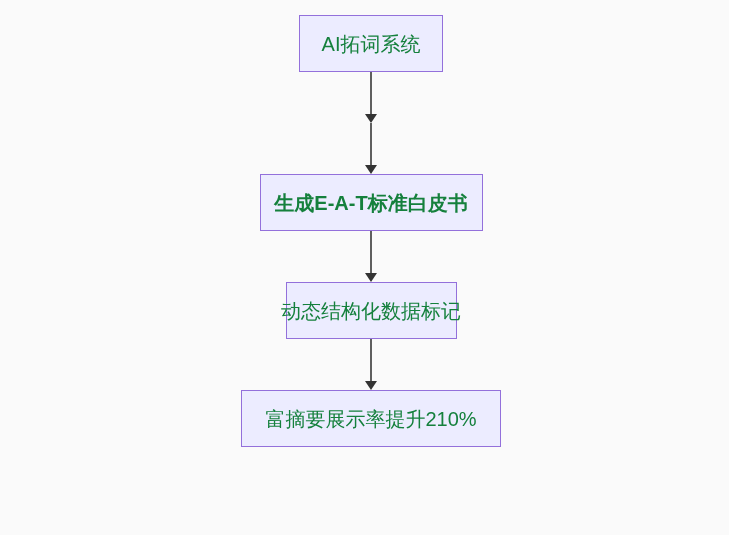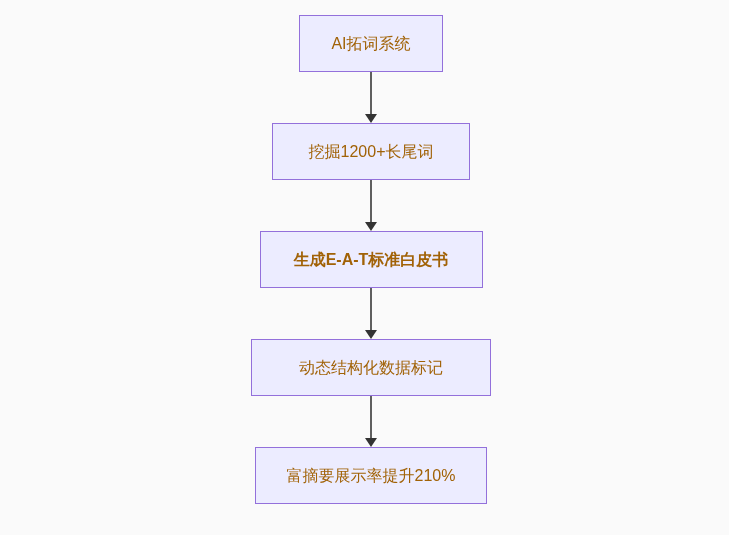--- a/index.html
+++ b/index.html
@@ -24,31 +24,31 @@
     align-items: center;
   }
   .node {
     box-sizing: border-box;
     height: 57px;
     background: #ECECFF;
     border: 1.3px solid #9370DB;
     display: flex;
     align-items: center;
     justify-content: center;
-    color: #a16207;
-    font-size: 16px;
+    color: #15803d;
+    font-size: 20px;
     line-height: 1.2;
     text-align: center;
     white-space: nowrap;
   }
   .n1 { width: 144px; }
   .n2 { width: 198px; }
   .n3 { width: 223px; font-weight: bold; }
-  .n4 { width: 240px; }
-  .n5 { width: 232px; }
+  .n4 { width: 171px; }
+  .n5 { width: 260px; }
   .arrow {
     height: 51px;
     display: flex;
     flex-direction: column;
     align-items: center;
   }
   .arrow .line {
     width: 2px;
     flex: 1;
     background: #5f5f5f;
@@ -68,23 +68,20 @@
 
   <div class="node n1">
     <span>AI拓词系统</span>
   </div>
 
   <div class="arrow">
     <div class="line"></div>
     <div class="head"></div>
   </div>
 
-  <div class="node n2">
-    <span>挖掘1200+长尾词</span>
-  </div>
 
   <div class="arrow">
     <div class="line"></div>
     <div class="head"></div>
   </div>
 
   <div class="node n3">
     <span>生成E-A-T标准白皮书</span>
   </div>
 

